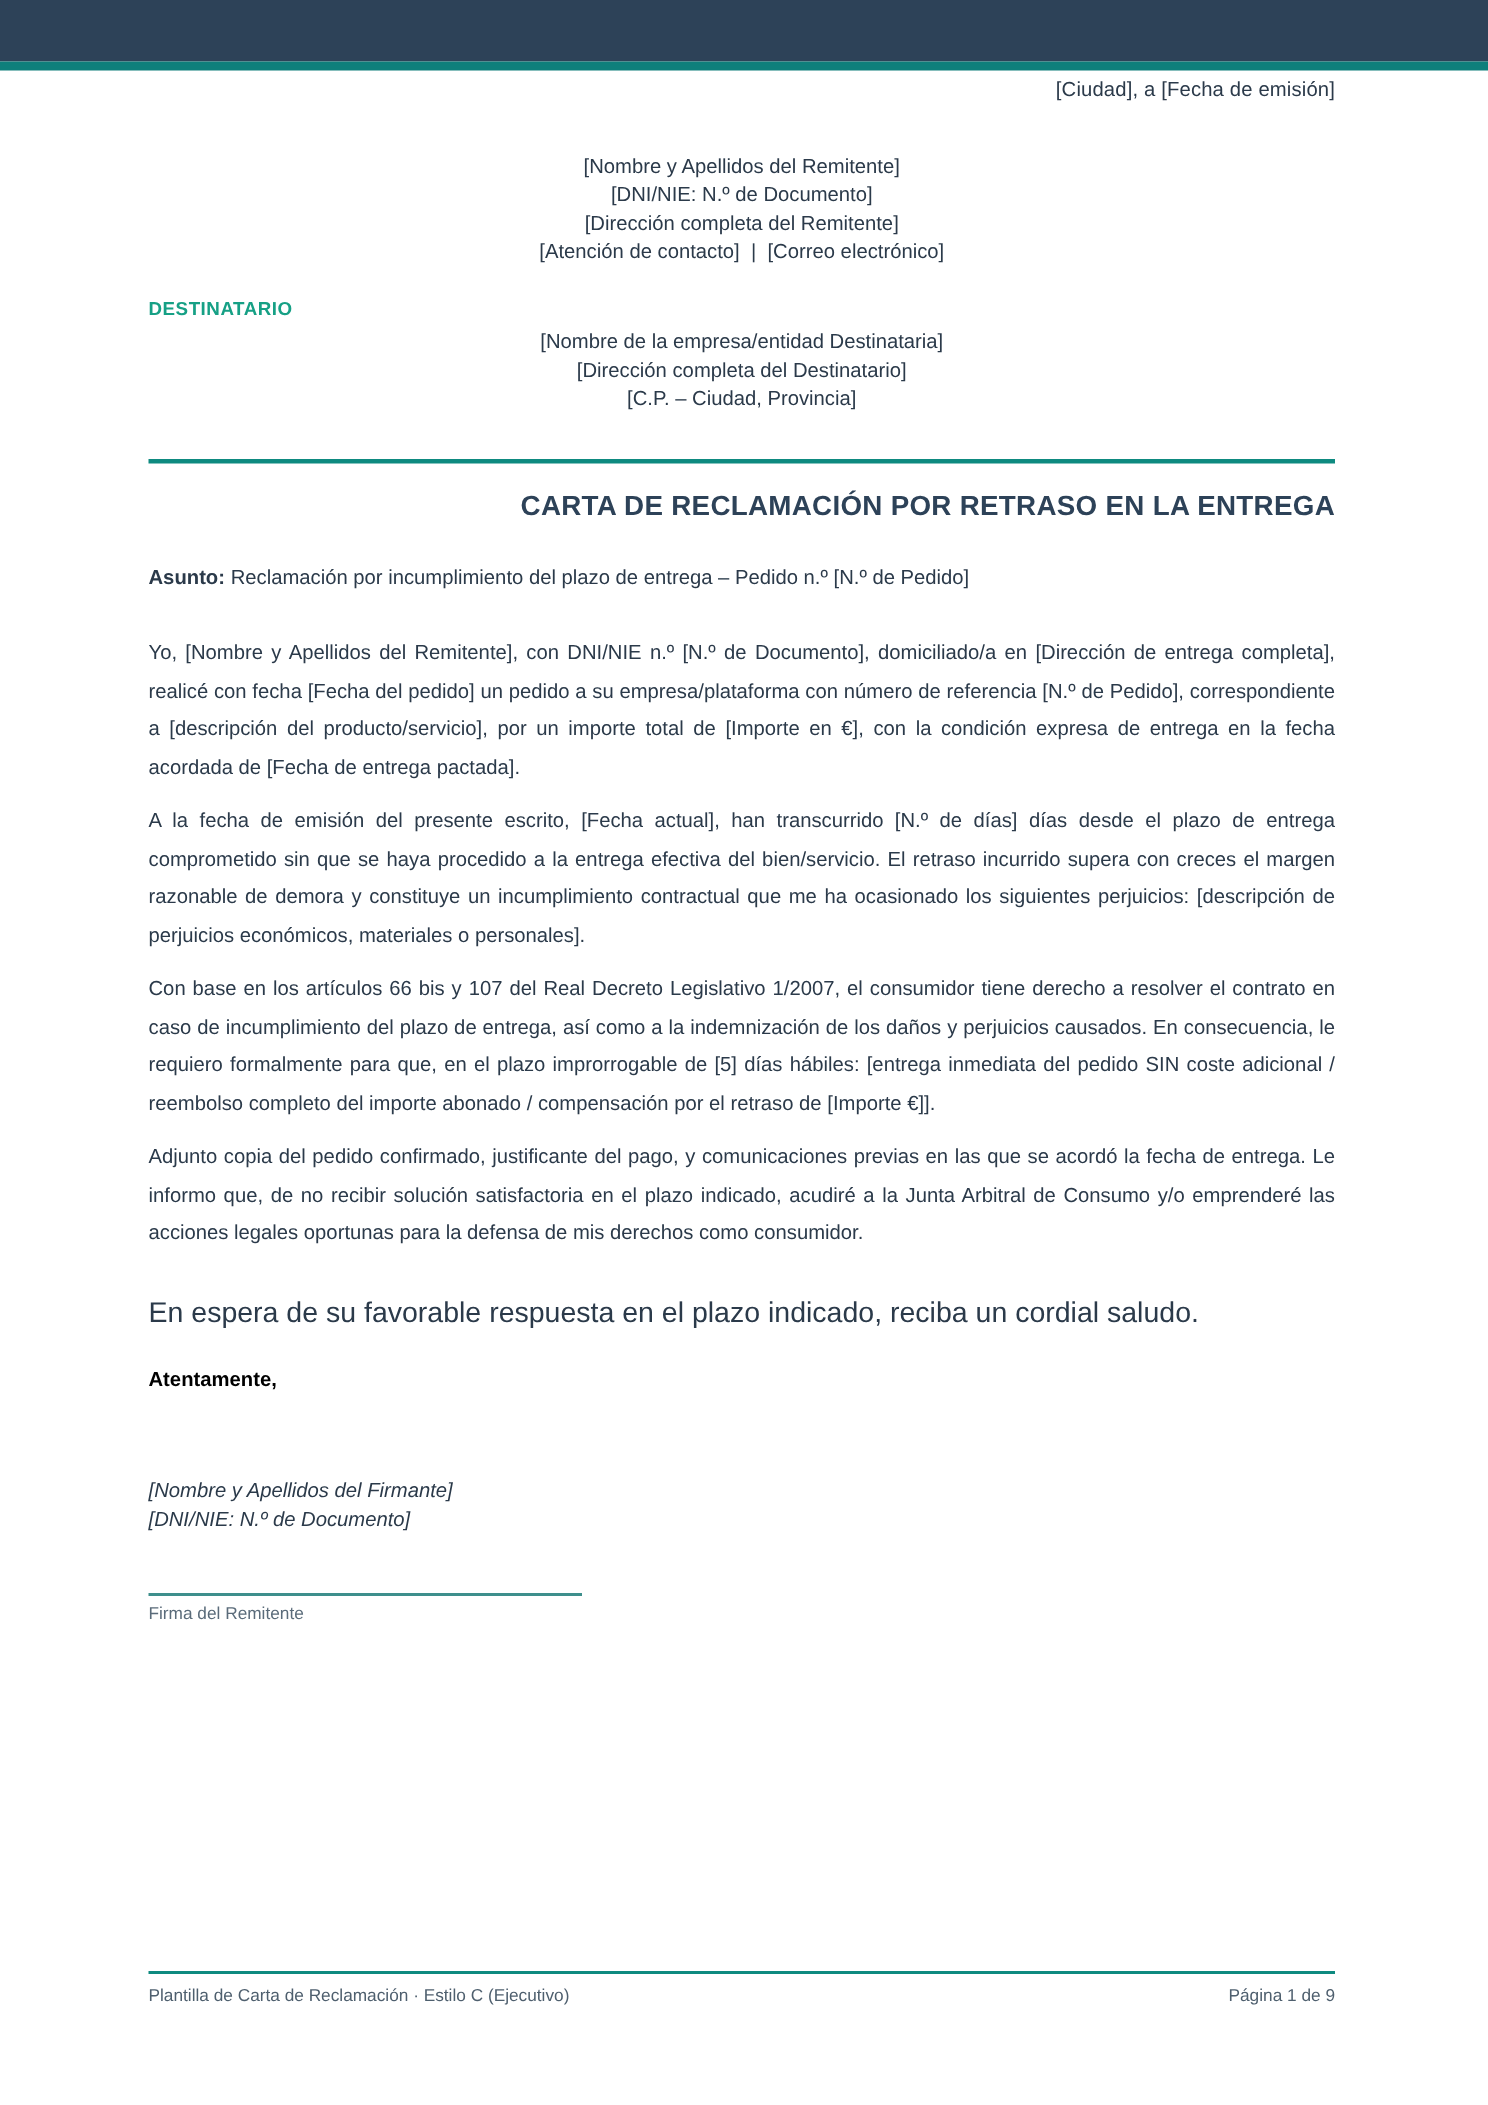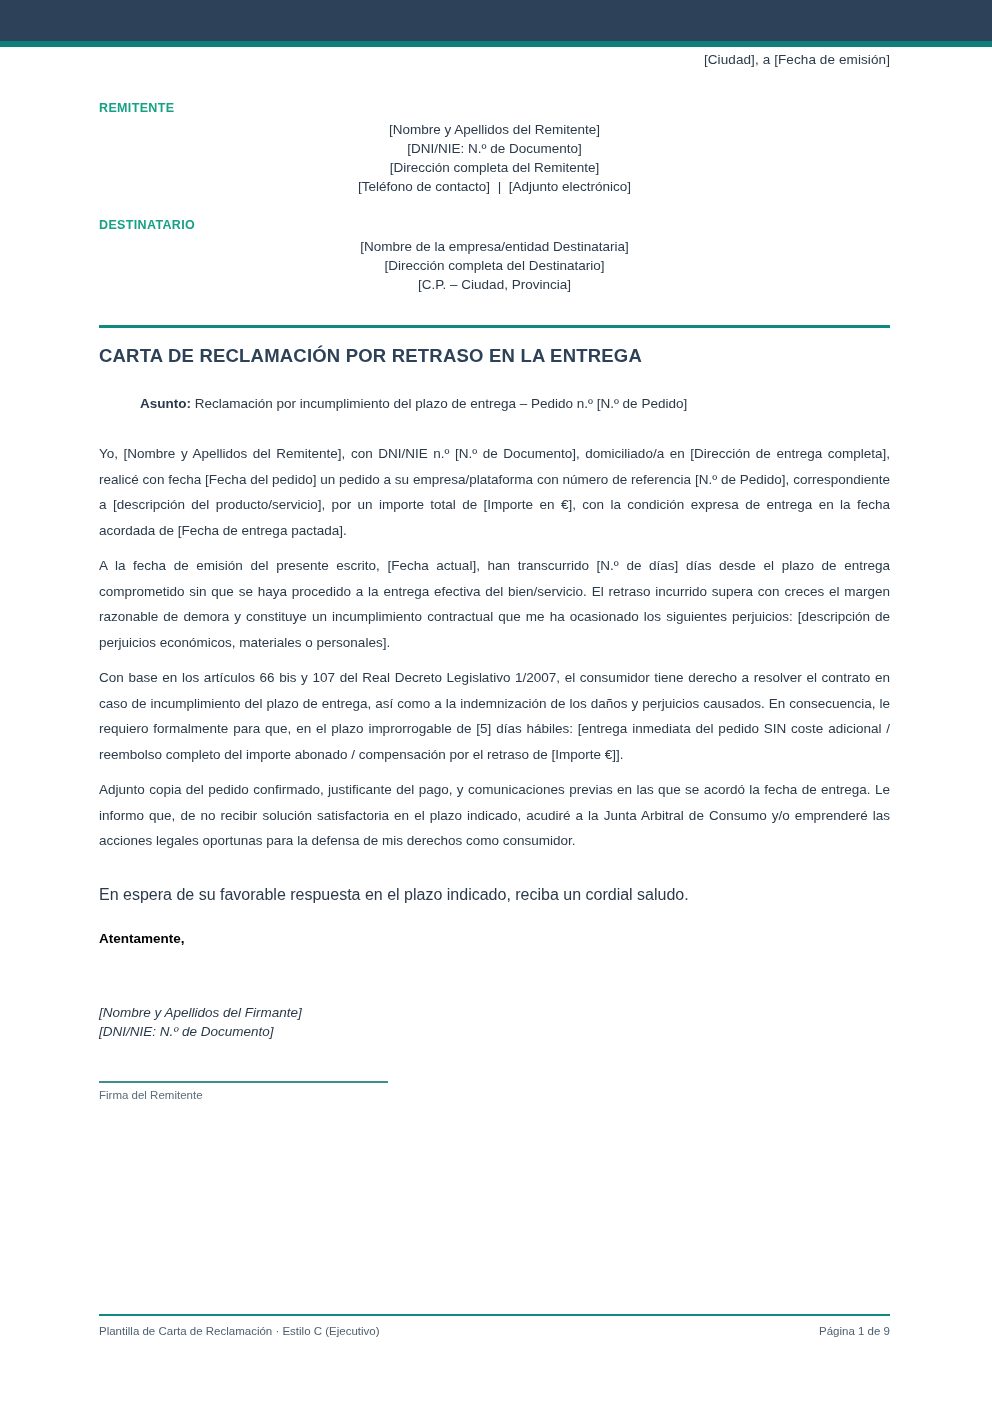--- a/index.html
+++ b/index.html
@@ -83,54 +83,53 @@
   }
 
   
   .title-rule {
     margin-top: 31px;
     height: 3px;
     background: #0e8a80;
     width: 791px;
   }
   .doc-title {
-    text-align: left;
+    text-align: right;
     font-size: 18.5px;
     font-weight: bold;
     color: #2d4258;
     letter-spacing: 0.2px;
     margin-top: 17px;
   }
 
   
   .subject {
     margin-top: 27px;
     font-size: 13.5px;
     line-height: 20px;
     color: #2b3a4a;
   }
   .subject .label {
     font-weight: bold;
-    margin-left: 41px;
   }
 
   
   .para {
     margin-top: 10px;
     font-size: 13.5px;
     line-height: 25.5px;
     text-align: justify;
     color: #2b3a4a;
   }
   .para.first { margin-top: 27px; }
 
   
   .closing {
     margin-top: 30px;
-    font-size: 16px;
+    font-size: 19px;
     line-height: 22px;
     color: #2b3a4a;
   }
   .sign-off {
     margin-top: 25px;
     font-size: 13.5px;
     color: #000000;
     font-weight: bold;
   }
 
@@ -185,25 +184,24 @@
 <div class="page">
 
   <div class="header-bar"></div>
   <div class="header-accent"></div>
 
   <div class="content">
 
     <div class="date-line">[Ciudad], a [Fecha de emisión]</div>
 
     <div class="block block-sender">
-      <div class="block-heading">REMITENTE</div>
       <div class="block-line">[Nombre y Apellidos del Remitente]</div>
       <div class="block-line">[DNI/NIE: N.º de Documento]</div>
       <div class="block-line">[Dirección completa del Remitente]</div>
-      <div class="block-line">[Teléfono de contacto]  |  [Adjunto electrónico]</div>
+      <div class="block-line">[Atención de contacto]  |  [Correo electrónico]</div>
     </div>
 
     <div class="block block-recipient">
       <div class="block-heading">DESTINATARIO</div>
       <div class="block-line">[Nombre de la empresa/entidad Destinataria]</div>
       <div class="block-line">[Dirección completa del Destinatario]</div>
       <div class="block-line">[C.P. – Ciudad, Provincia]</div>
     </div>
 
     <div class="title-rule"></div>

